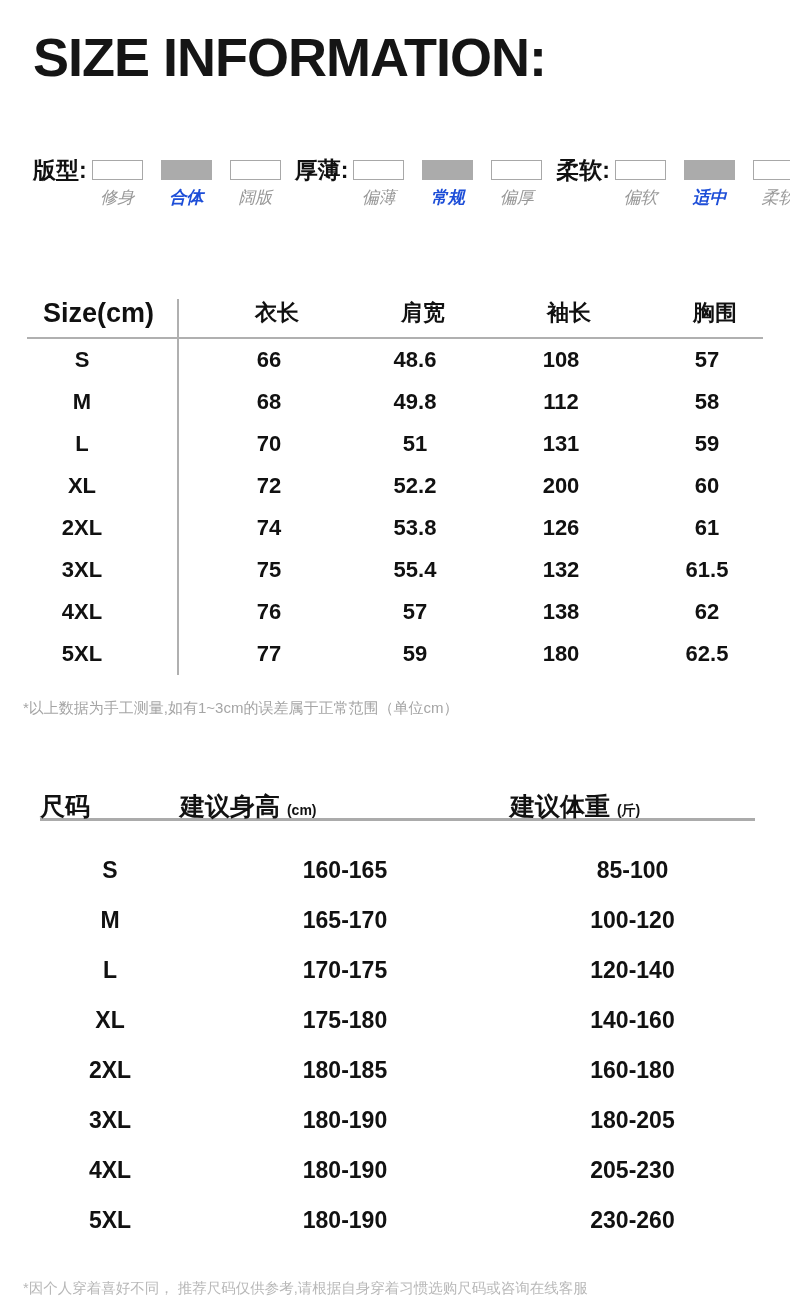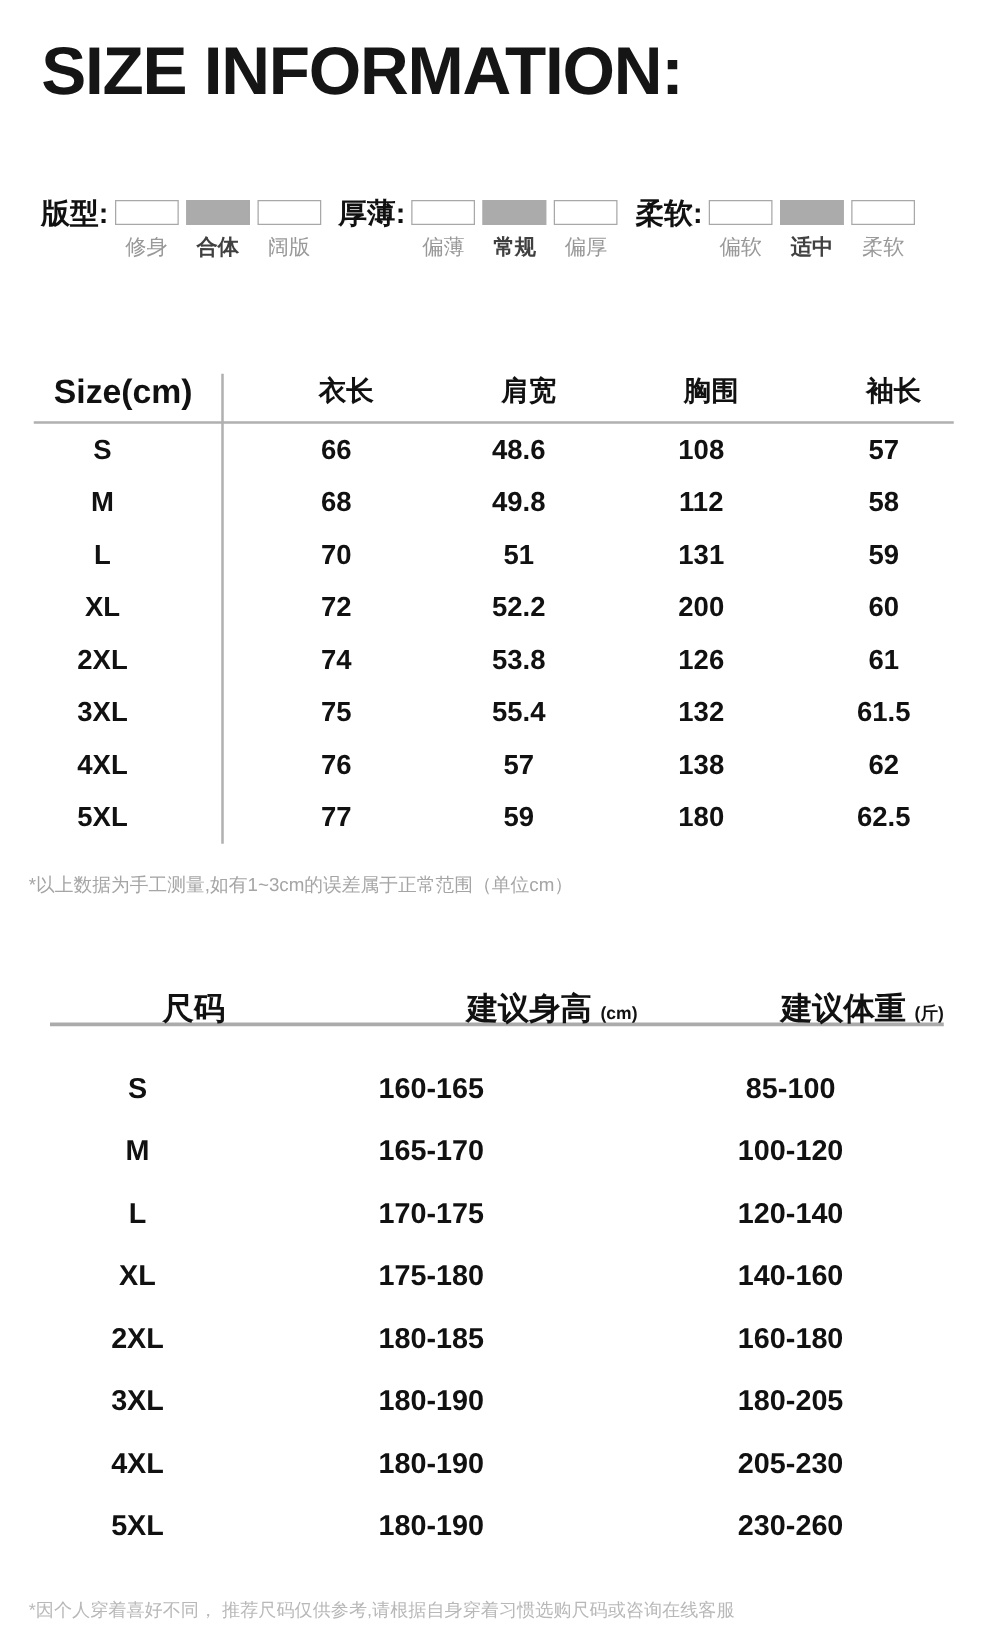--- a/index.html
+++ b/index.html
@@ -17,45 +17,45 @@
     font-size:54px;
     font-weight:900;
     letter-spacing:-1px;
     line-height:62px;
     color:#151515;
   }
   
   .attrs { display:flex; margin:70px 0 0 33px; gap:14px; }
   .group { display:flex; align-items:flex-start; }
   .group-label { font-size:23px; font-weight:700; line-height:24px; margin-right:5px; white-space:nowrap; }
-  .opts { display:flex; gap:6px; }
+  .opts { display:flex; gap:18px;font-style:italic; }
   .opt { display:flex; flex-direction:column; align-items:center; width:51px; }
   .box { width:51px; height:20px; box-sizing:border-box; border:1px solid #a8a8a8; background:#fff; margin-top:2px; }
   .opt.sel .box { background:#ababab; border-color:#ababab; }
   .opt-label { margin-top:6px; font-size:17px; color:#999; white-space:nowrap; }
-  .opt.sel .opt-label { color:#404040; font-weight:700; }
+  .opt.sel .opt-label { color:#1d4ed8; font-weight:700; }
   
   .size-table { position:relative; margin:88px 0 0 27px; width:736px; }
   .st-vline { position:absolute; left:150px; top:2px; bottom:0; width:2px; background:#b0b0b0; }
   .st-row { display:grid; grid-template-columns:152px repeat(4,1fr); align-items:center; }
   .st-head { height:32px; }
   .st-head .c0 { font-size:27px; font-weight:800; padding-left:16px; }
   .st-head .cd { font-size:22px; font-weight:800; text-align:center; padding-left:50px; }
   .st-hr { height:2px; background:#b0b0b0; margin-top:8px; }
   .st-body .st-row { height:42px; }
   .st-body .c0 { font-size:22px; font-weight:800; text-align:center; padding-right:42px; }
   .st-body .cd { font-size:22px; font-weight:800; text-align:center; padding-left:34px; }
   
   .note1 { margin:24px 0 0 23px; font-size:15px; color:#a5a5a5; }
   .note2 { margin:34px 0 0 23px; font-size:14.5px; color:#b8b8b8; }
   
   .rec-table { margin:54px 0 0 40px; width:715px; }
   .rt-row { display:grid; grid-template-columns:140px 330px 1fr; align-items:center; }
   .rt-head { height:36px; }
-  .rt-head .h { font-size:25px; font-weight:800; text-align:right; white-space:nowrap;margin-top:18px; }
+  .rt-head .h { font-size:25px; font-weight:800; text-align:left; white-space:nowrap;margin-top:18px; }
   .rt-head .unit { font-size:14px; font-weight:800; }
   .rt-hr { height:3px; background:#ababab; margin-top:10px; }
   .rt-body { padding-top:24px; }
   .rt-body .rt-row { height:50px; }
   .rt-body .c { font-size:23px; font-weight:800; text-align:center; }
 </style>
 </head>
 <body>
 
 <div class="page">
@@ -119,22 +119,22 @@
     </div>
 
   </div>
 
   <div class="size-table">
     <div class="st-vline"></div>
     <div class="st-row st-head">
       <div class="c0">Size(cm)</div>
       <div class="cd">衣长</div>
       <div class="cd">肩宽</div>
+      <div class="cd">袖长</div>
       <div class="cd">胸围</div>
-      <div class="cd">袖长</div>
     </div>
     <div class="st-hr"></div>
     <div class="st-body">
       <div class="st-row">
         <div class="c0">S</div>
         <div class="cd">66</div>
         <div class="cd">48.6</div>
         <div class="cd">108</div>
         <div class="cd">57</div>
       </div>

